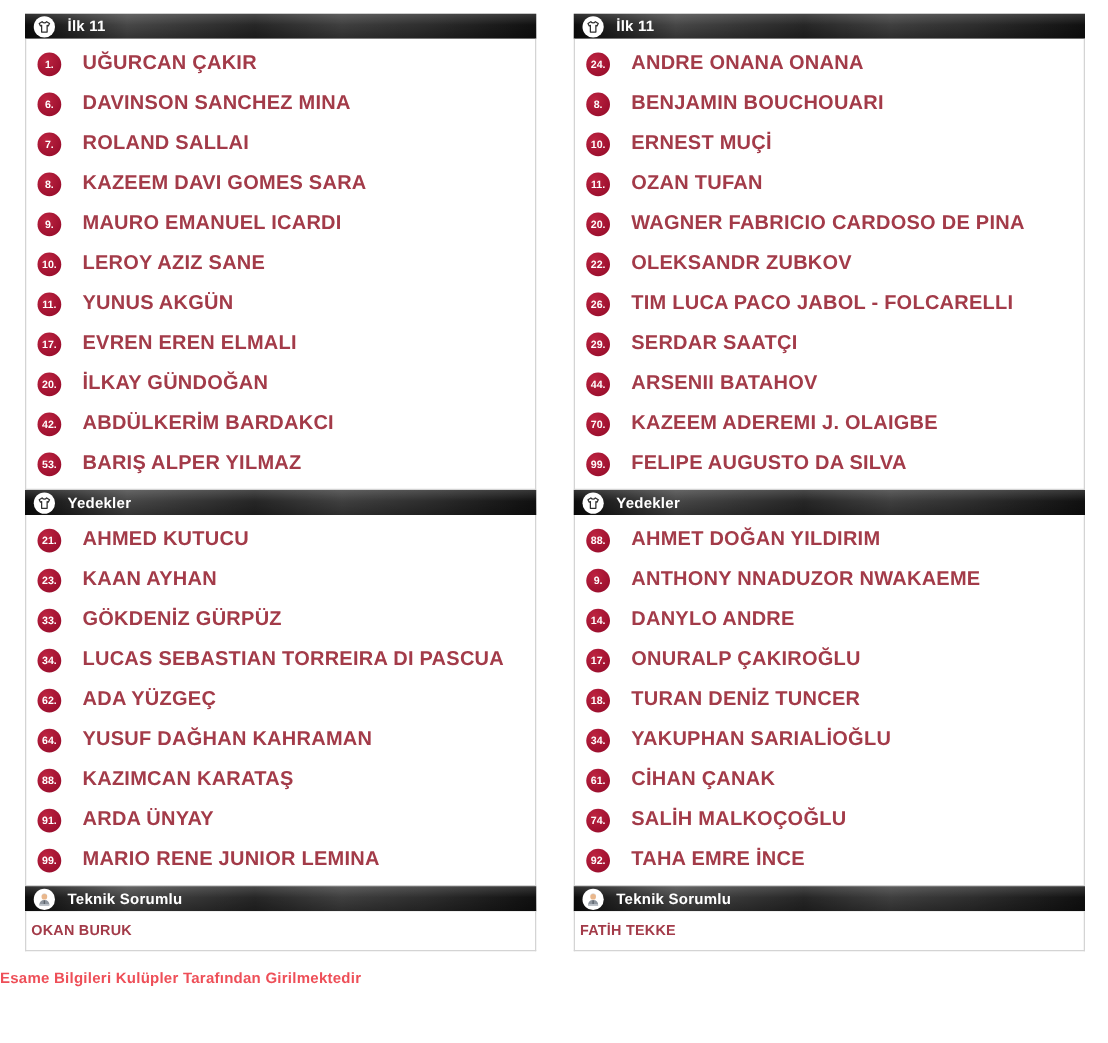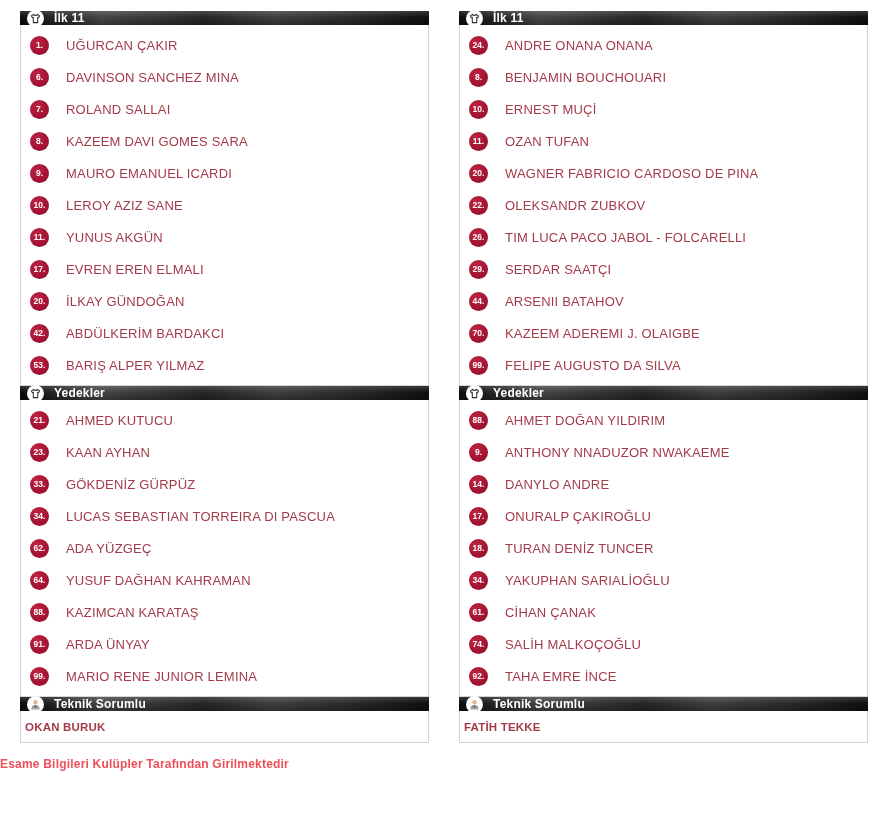--- a/index.html
+++ b/index.html
@@ -15,21 +15,21 @@
     overflow: hidden;
   }
   .columns {
     display: flex;
     gap: 30px;
     padding: 11px 18px 0 20px;
   }
   .team { flex: 1; min-width: 0; }
 
   .bar {
-    height: 14px;
+    height: 20px;
     display: flex;
     align-items: center;
     color: #fff;
     background-image:
       linear-gradient(180deg, rgba(255,255,255,.16), rgba(255,255,255,0) 45%, rgba(0,0,0,.28) 100%),
       linear-gradient(90deg, #0c0c0c 0%, #474747 20%, #262626 45%, #3f3f3f 62%, #2e2e2e 78%, #101010 100%);
   }
   .bar-icon {
     width: 17px; height: 17px;
     background: #fff;
@@ -63,22 +63,22 @@
     border-radius: 50%;
     background: radial-gradient(circle at 35% 30%, #bd2340, #9c0f2e 75%);
     color: #fff;
     font-size: 8.5px;
     font-weight: bold;
     display: flex; align-items: center; justify-content: center;
     flex: none;
   }
   .player-name {
     margin-left: 17px;
-    font-size: 13px;
-    font-weight: normal;
+    font-size: 16px;
+    font-weight: bold;
     color: #a33b49;
     letter-spacing: .2px;
     white-space: nowrap;
   }
 
   .coach-box {
     border: 1px solid #d4d4d4;
     border-top: none;
     background: #fff;
     height: 32px;

